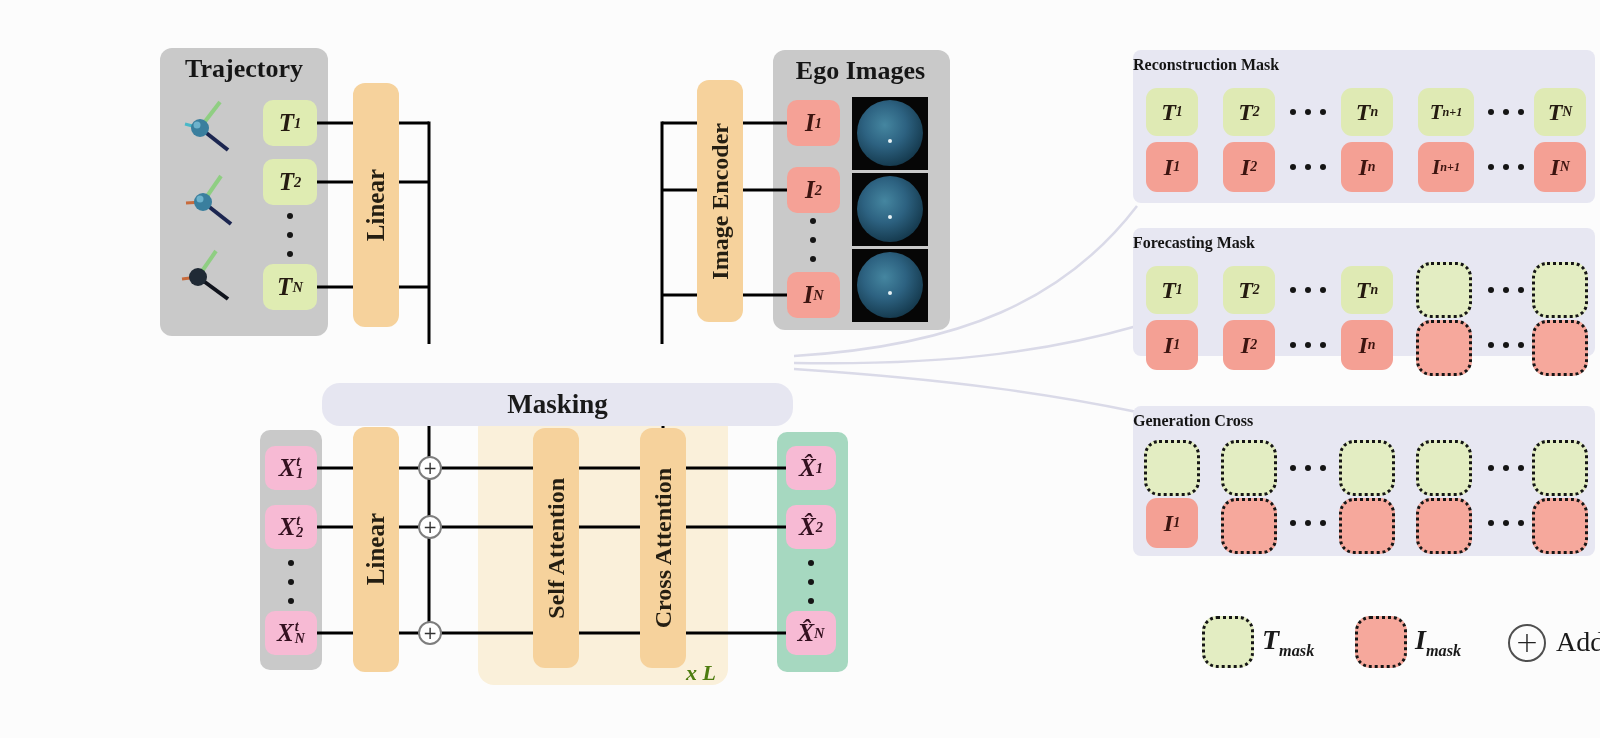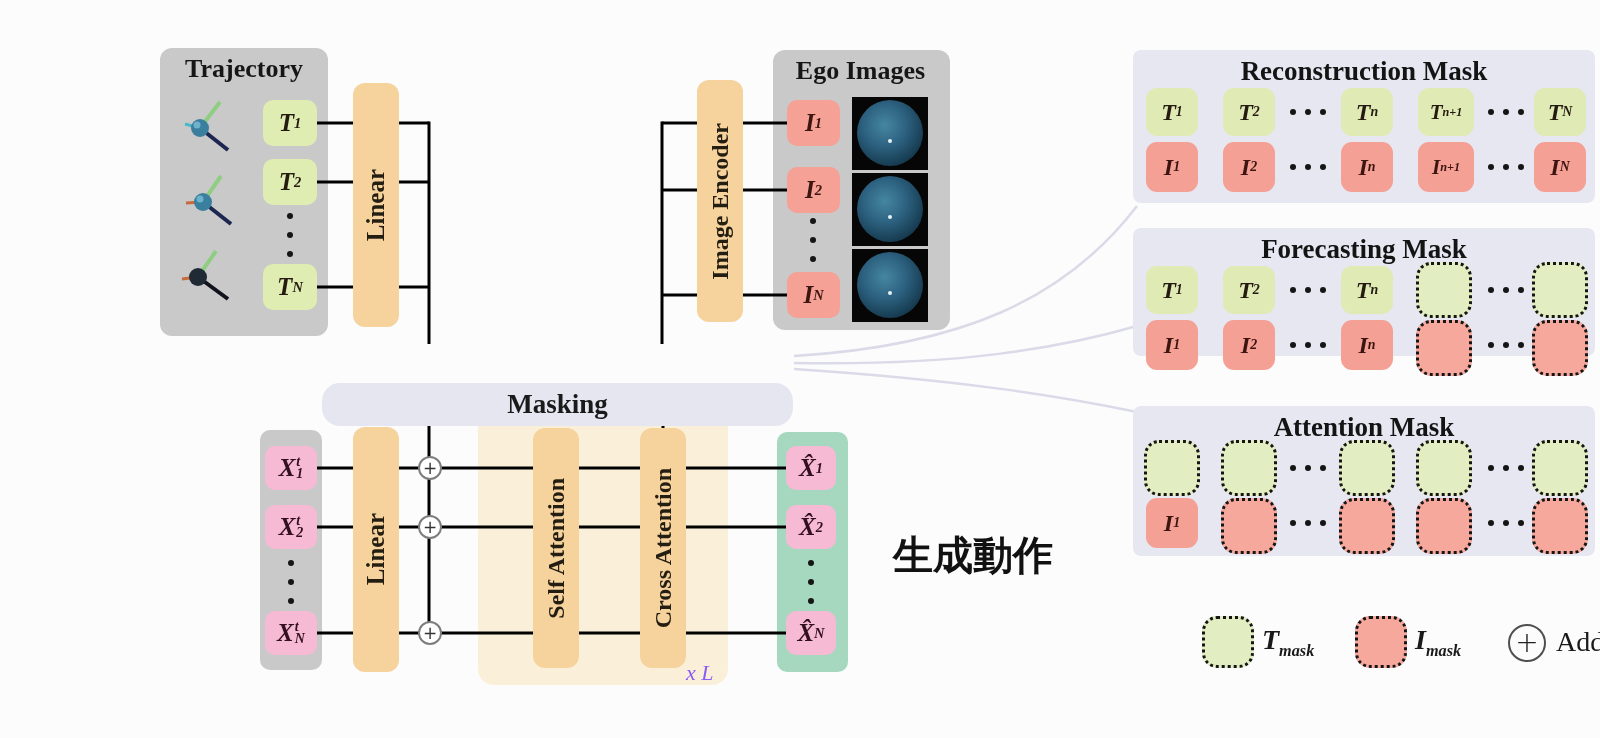--- a/index.html
+++ b/index.html
@@ -54,27 +54,27 @@
   .photo::after{content:"";position:absolute;left:36px;top:42px;width:4px;height:4px;
         border-radius:50%;background:#e8f2f5;}
   .mtok{position:absolute;z-index:2;display:flex;align-items:center;justify-content:center;
         border-radius:11px;font-style:italic;font-weight:700;font-size:24px;color:#241a10;}
   .mtok.green{background:#dfeab4;}
   .mtok.red{background:#f4a094;color:#3c1410;}
   .mtok.mask-green{background:#e3edc2;border:3.5px dotted #151515;border-radius:15px;
         box-sizing:border-box;}
   .mtok.mask-red{background:#f6a89c;border:3.5px dotted #151515;border-radius:15px;
         box-sizing:border-box;}
-  .mask-title{position:absolute;left:0;right:0;top:6px;text-align:center;z-index:2;
-        font-weight:700;font-size:27px;color:#141414;}
+  .mask-title{position:absolute;left:0;right:0;top:6px;text-align:left;z-index:2;
+        font-weight:700;font-size:16px;color:#141414;}
   .legend-label{position:absolute;z-index:2;font-style:italic;font-weight:700;
         font-size:28px;color:#1a1a1a;}
   .legend-add{position:absolute;z-index:2;font-weight:400;font-size:28px;color:#1a1a1a;}
-  .xl-label{position:absolute;z-index:2;font-style:italic;font-weight:400;
-        font-size:22px;color:#8b5cf6;text-align:right;}
+  .xl-label{position:absolute;z-index:2;font-style:italic;font-weight:700;
+        font-size:22px;color:#4d7c0f;text-align:right;}
 </style>
 </head>
 <body>
 
 <div class="canvas">
 
   <div class="panel-gray" style="left:160px;top:48px;width:168px;height:288px;"></div>
   <div class="panel-gray" style="left:773px;top:50px;width:177px;height:280px;"></div>
   <div class="panel-gray" style="left:260px;top:430px;width:62px;height:240px;border-radius:10px;"></div>
   <div class="panel-cream" style="left:478px;top:412px;width:250px;height:273px;"></div>
@@ -201,21 +201,20 @@
 
   <div class="tok tok-pink" style="left:786px;top:446px;width:50px;height:44px;">X̂<sub>1</sub></div>
   <div class="tok tok-pink" style="left:786px;top:505px;width:50px;height:44px;">X̂<sub>2</sub></div>
   <div class="vdots" style="left:808px;top:560px;">
       <i></i>
       <i></i>
       <i></i>
     </div>
   <div class="tok tok-pink" style="left:786px;top:611px;width:50px;height:44px;">X̂<sub>N</sub></div>
 
-  <div class="caption" style="left:893px;top:528px;">生成動作</div>
 
   <div class="mask-panel" style="left:1133px;top:50px;width:462px;height:153px;">
     <div class="mask-title">Reconstruction Mask</div>
     <div class="mtok green" style="left:13px;top:38px;width:52px;height:48px;">T<sub>1</sub></div>
     <div class="mtok green" style="left:90px;top:38px;width:52px;height:48px;">T<sub>2</sub></div>
     <div class="hdots" style="left:157px;top:59px;">
         <i></i>
         <i></i>
         <i></i>
       </div>
@@ -272,21 +271,21 @@
     <div class="mtok mask-red" style="left:283px;top:92px;width:56px;height:56px;"></div>
     <div class="hdots" style="left:355px;top:114px;">
         <i></i>
         <i></i>
         <i></i>
       </div>
     <div class="mtok mask-red" style="left:399px;top:92px;width:56px;height:56px;"></div>
   </div>
 
   <div class="mask-panel" style="left:1133px;top:406px;width:462px;height:150px;">
-    <div class="mask-title">Attention Mask</div>
+    <div class="mask-title">Generation Cross</div>
     <div class="mtok mask-green" style="left:11px;top:34px;width:56px;height:56px;"></div>
     <div class="mtok mask-green" style="left:88px;top:34px;width:56px;height:56px;"></div>
     <div class="hdots" style="left:157px;top:59px;">
         <i></i>
         <i></i>
         <i></i>
       </div>
     <div class="mtok mask-green" style="left:206px;top:34px;width:56px;height:56px;"></div>
     <div class="mtok mask-green" style="left:283px;top:34px;width:56px;height:56px;"></div>
     <div class="hdots" style="left:355px;top:59px;">

